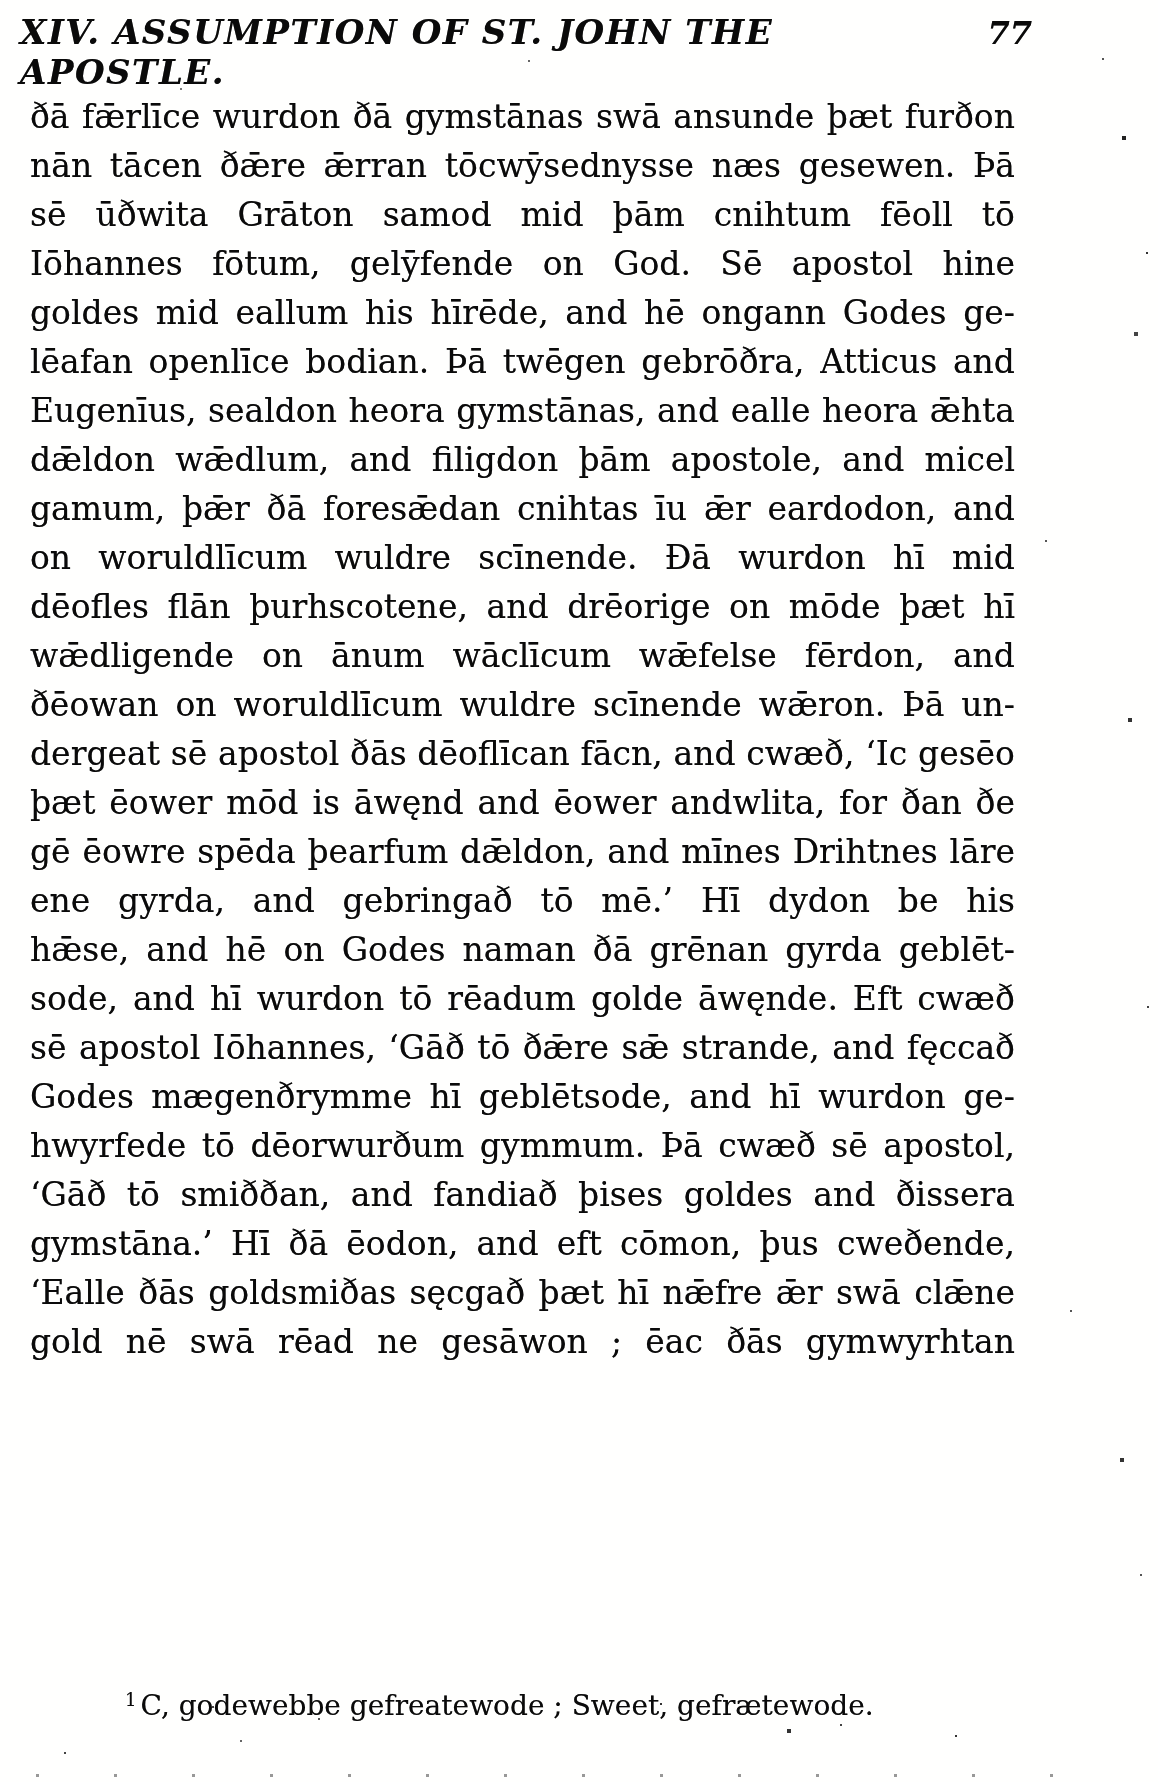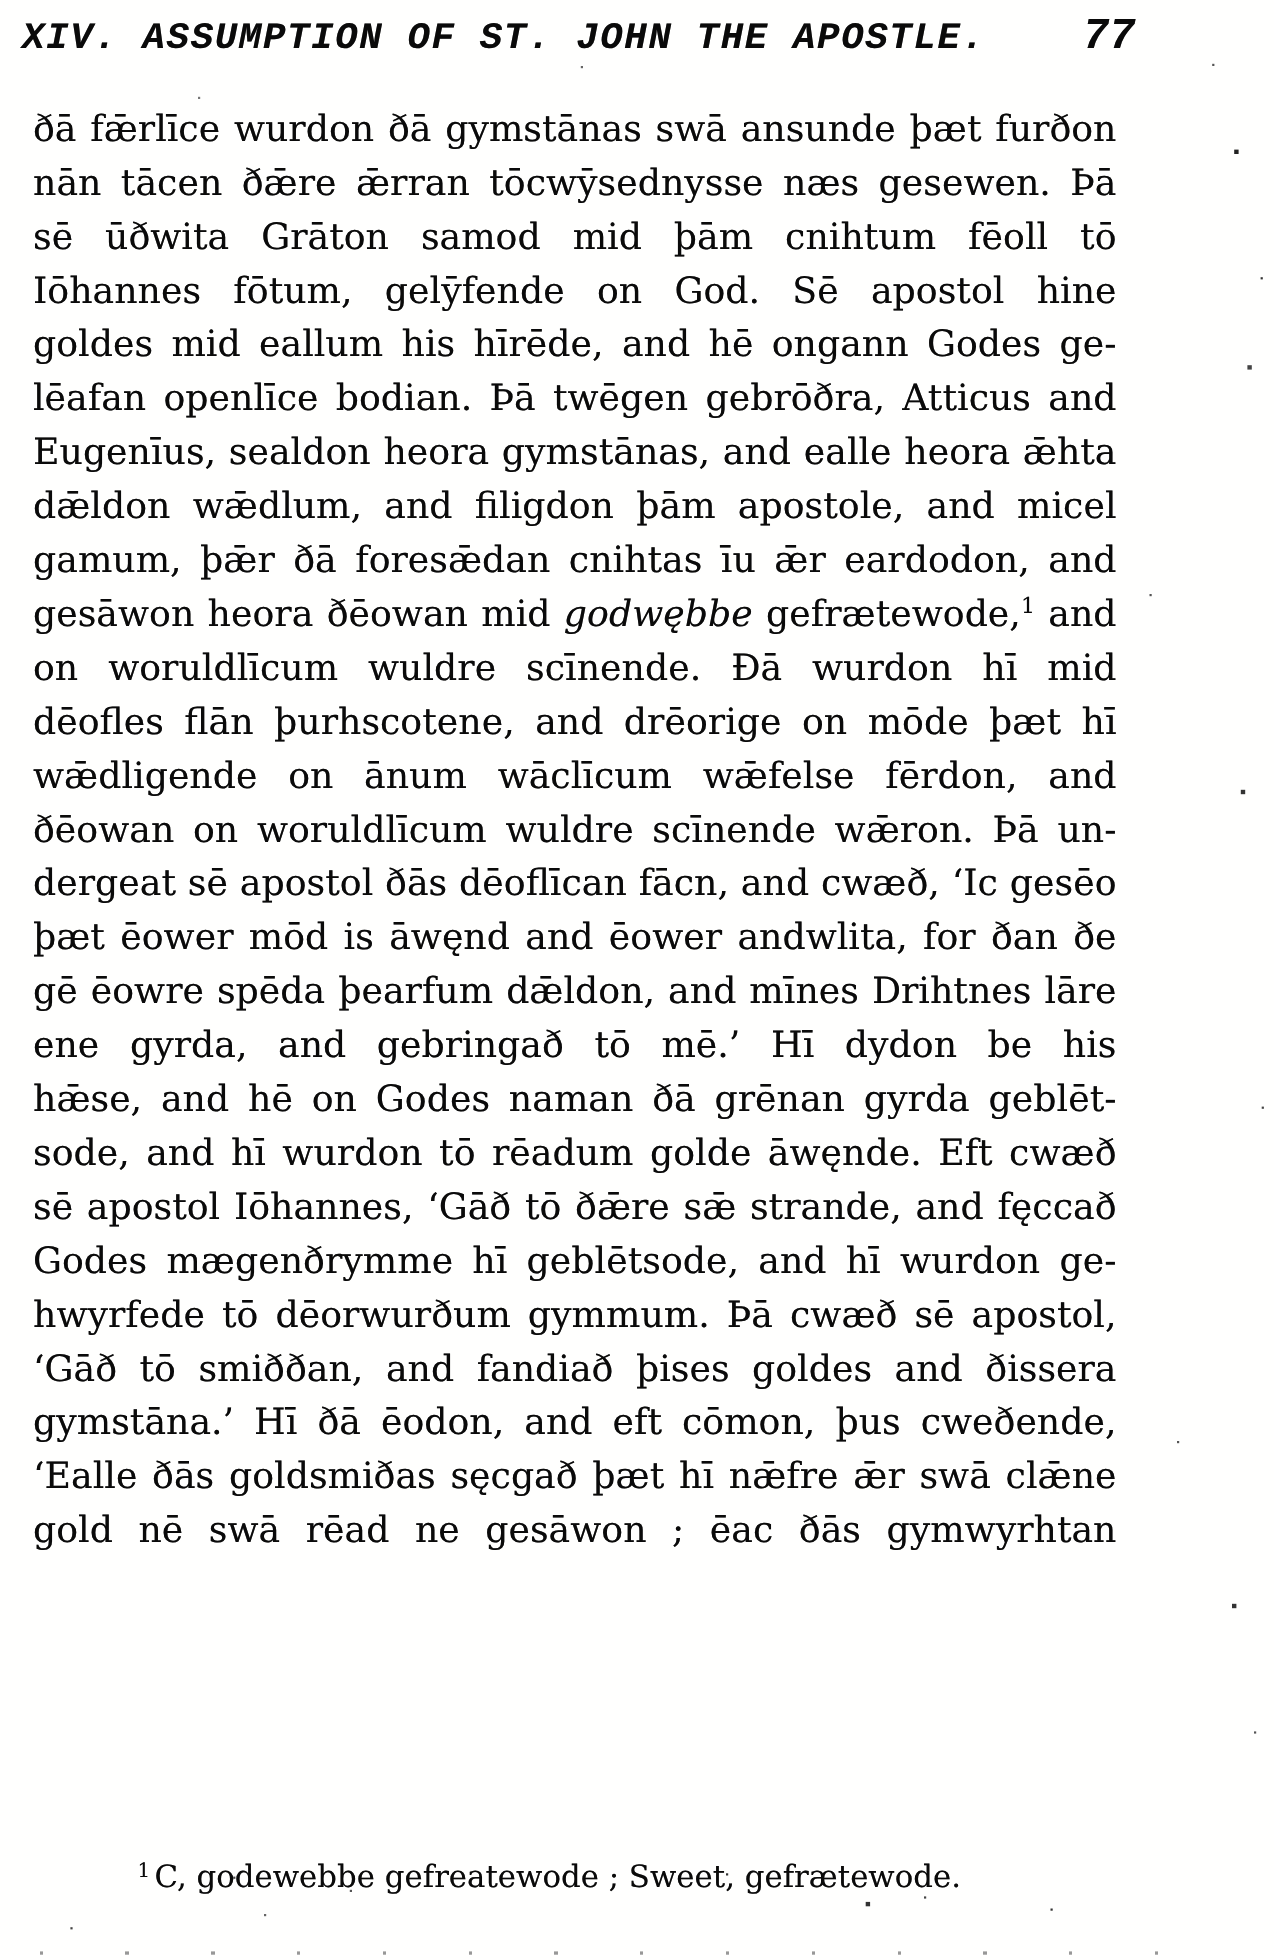--- a/index.html
+++ b/index.html
@@ -22,23 +22,22 @@
     left: 20px;
     width: 1012px;
     display: flex;
     justify-content: space-between;
     align-items: baseline;
     font-style: italic;
     font-weight: bold;
     font-size: 34px;
     letter-spacing: 1.5px;
     text-shadow: 0 0 0.5px rgba(0,0,0,0.5);
-    font-family: Liberation Mono, monospace;
   }
-  .running-head .pageno { font-size: 40px; letter-spacing: 0; }
+  .running-head .pageno { font-size: 32px; letter-spacing: 0; }
 
   
   .text-block {
     position: absolute;
     top: 92px;
     left: 30px;
     width: 985px;
     font-size: 33px;
     line-height: 49px;
     text-shadow: 0 0 0.5px rgba(0,0,0,0.55);
@@ -129,21 +128,20 @@
   <div class="text-block">
     <div class="line"><span>ðā fǣrlīce wurdon ðā gymstānas swā ansunde þæt furðon</span></div>
     <div class="line"><span>nān tācen ðǣre ǣrran tōcwȳsednysse næs gesewen. Þā</span></div>
     <div class="line"><span>sē ūðwita Grāton samod mid þām cnihtum fēoll tō</span></div>
     <div class="line"><span>Iōhannes fōtum, gelȳfende on God. Sē apostol hine</span></div>
     <div class="line"><span>goldes mid eallum his hīrēde, and hē ongann Godes ge-</span></div>
     <div class="line"><span>lēafan openlīce bodian. Þā twēgen gebrōðra, Atticus and</span></div>
     <div class="line"><span>Eugenīus, sealdon heora gymstānas, and ealle heora ǣhta</span></div>
     <div class="line"><span>dǣldon wǣdlum, and filigdon þām apostole, and micel</span></div>
     <div class="line"><span>gamum, þǣr ðā foresǣdan cnihtas īu ǣr eardodon, and</span></div>
-    <div class="line"><span>gesāwon heora ðēowan mid </span><i>godwębbe</i><span> gefrætewode,</span><sup class="fnref">1</sup><span> and</span></div>
     <div class="line"><span>on woruldlīcum wuldre scīnende. Ðā wurdon hī mid</span></div>
     <div class="line"><span>dēofles flān þurhscotene, and drēorige on mōde þæt hī</span></div>
     <div class="line"><span>wǣdligende on ānum wāclīcum wǣfelse fērdon, and heora</span></div>
     <div class="line"><span>ðēowan on woruldlīcum wuldre scīnende wǣron. Þā un-</span></div>
     <div class="line"><span>dergeat sē apostol ðās dēoflīcan fācn, and cwæð, ‘Ic gesēo</span></div>
     <div class="line"><span>þæt ēower mōd is āwęnd and ēower andwlita, for ðan ðe</span></div>
     <div class="line"><span>gē ēowre spēda þearfum dǣldon, and mīnes Drihtnes lāre</span></div>
     <div class="line"><span>ene gyrda, and gebringað tō mē.’ Hī dydon be his</span></div>
     <div class="line"><span>hǣse, and hē on Godes naman ðā grēnan gyrda geblēt-</span></div>
     <div class="line"><span>sode, and hī wurdon tō rēadum golde āwęnde. Eft cwæð</span></div>

